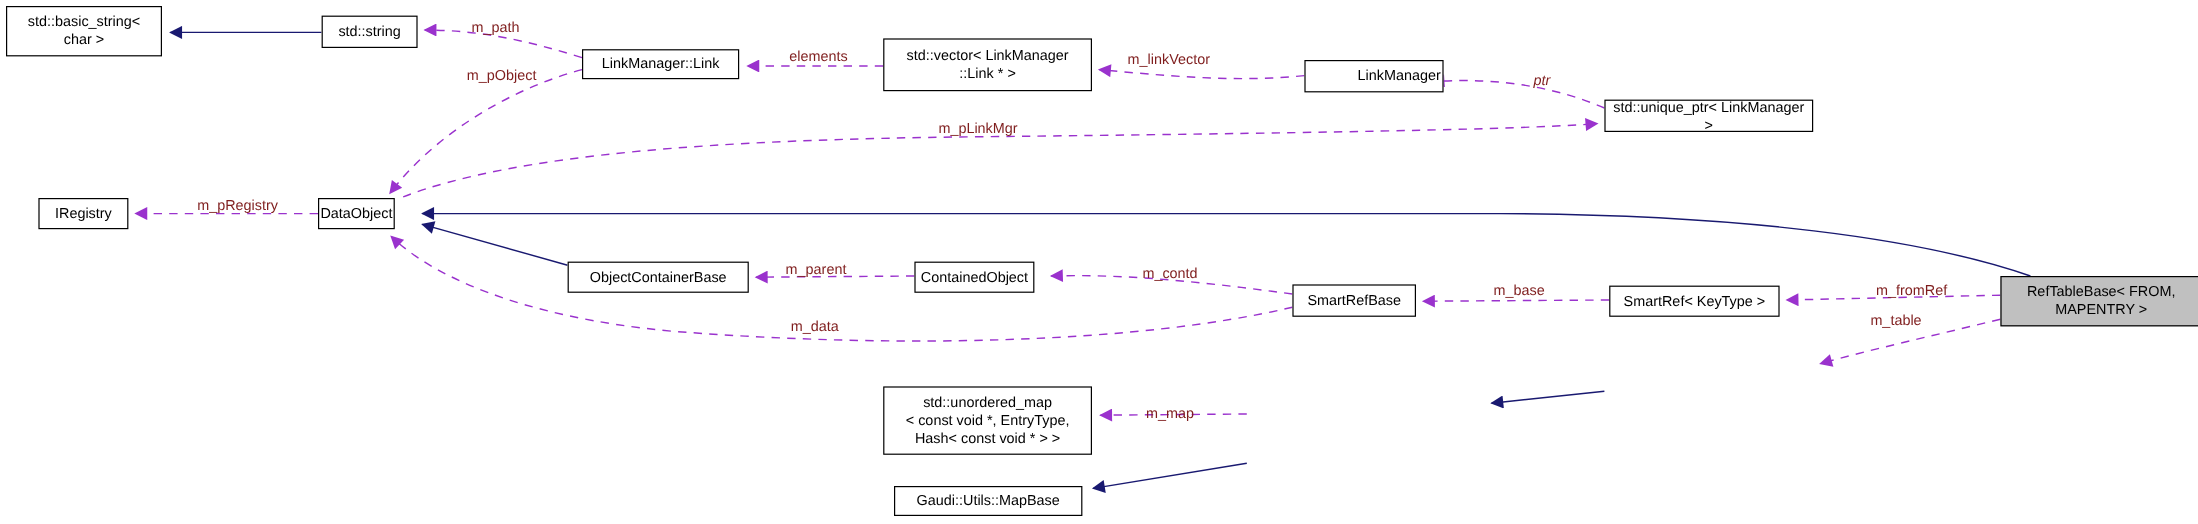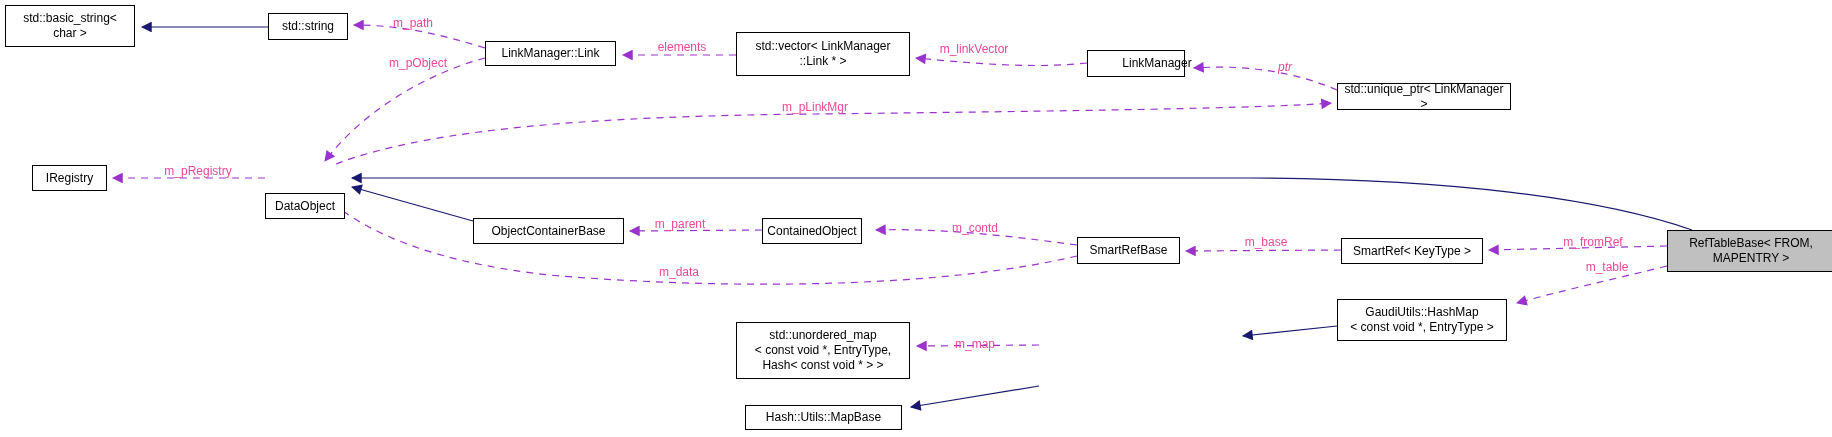--- a/index.html
+++ b/index.html
@@ -21,21 +21,21 @@
     text-align:center;
     font-size:12px;line-height:15px;
     white-space:pre-line;
     padding:2px 6px;
     cursor:pointer;
   }
   .node.highlight{background:#c0c0c0;cursor:default;}
   .edge-label{
     position:absolute;
     transform:translate(-50%,-50%);
-    font-size:12px;color:#ec4899;
+    font-size:12px;color:#7f1d1d;
     white-space:nowrap;
     pointer-events:none;
   }
 </style>
 </head>
 <body>
 
 <div id="canvas">
 
   <svg id="edges" width="1832" height="437" viewBox="0 0 1832 437">
@@ -69,45 +69,43 @@
     <path d="M 1077,256 C 950,286 750,291 560,276 C 430,264 358,228 326,197" fill="none" stroke="#9a32cd" stroke-width="1.2" stroke-dasharray="7,6" marker-end="url(#arrow-purple)"></path>
     <path d="M 1039,345 L 917,346" fill="none" stroke="#9a32cd" stroke-width="1.2" stroke-dasharray="7,6" marker-end="url(#arrow-purple)"></path>
   </svg>
 
   <div class="node" style="left:5px;top:5px;width:130px;height:42px;">std::basic_string&lt;
 char &gt;</div>
   <div class="node" style="left:268px;top:13px;width:80px;height:27px;">std::string</div>
   <div class="node" style="left:485px;top:41px;width:131px;height:25px;">LinkManager::Link</div>
   <div class="node" style="left:736px;top:32px;width:174px;height:44px;">std::vector&lt; LinkManager
 ::Link * &gt;</div>
-  <div class="node" style="left:1087px;top:50px;width:98px;height:27px;padding-left:48px;">LinkManager</div>
+  <div class="node" style="left:1087px;top:50px;width:116px;height:27px;padding-left:48px;">LinkManager</div>
   <div class="node" style="left:1337px;top:83px;width:174px;height:27px;text-align:center;">std::unique_ptr&lt; LinkManager &gt;</div>
   <div class="node" style="left:32px;top:165px;width:75px;height:26px;">IRegistry</div>
-  <div class="node" style="left:265px;top:165px;width:80px;height:26px;margin-top:28px;">DataObject</div>
+  <div class="node" style="left:265px;top:165px;width:64px;height:26px;">DataObject</div>
   <div class="node" style="left:473px;top:218px;width:151px;height:26px;">ObjectContainerBase</div>
   <div class="node" style="left:762px;top:218px;width:100px;height:26px;">ContainedObject</div>
   <div class="node" style="left:1077px;top:237px;width:103px;height:27px;">SmartRefBase</div>
   <div class="node" style="left:1341px;top:238px;width:142px;height:26px;">SmartRef&lt; KeyType &gt;</div>
   <div class="node highlight" style="left:1667px;top:230px;width:168px;height:42px;">RefTableBase&lt; FROM,
 MAPENTRY &gt;</div>
-  <div class="node" style="left:1337px;top:299px;width:170px;height:42px;">GaudiUtils::HashMap
-&lt; const void *, EntryType &gt;</div>
   <div class="node" style="left:736px;top:322px;width:174px;height:57px;">std::unordered_map
 &lt; const void *, EntryType,
 Hash&lt; const void * &gt; &gt;</div>
-  <div class="node" style="left:745px;top:405px;width:157px;height:25px;">Hash::Utils::MapBase</div>
+  <div class="node" style="left:745px;top:405px;width:157px;height:25px;">Gaudi::Utils::MapBase</div>
 
   <span class="edge-label" style="left:413px;top:23px;">m_path</span>
   <span class="edge-label" style="left:418px;top:63px;">m_pObject</span>
   <span class="edge-label" style="left:682px;top:47px;">elements</span>
   <span class="edge-label" style="left:974px;top:49px;">m_linkVector</span>
   <span class="edge-label" style="left:1285px;top:67px;font-style:italic;">ptr</span>
   <span class="edge-label" style="left:815px;top:107px;">m_pLinkMgr</span>
   <span class="edge-label" style="left:198px;top:171px;">m_pRegistry</span>
   <span class="edge-label" style="left:680px;top:224px;">m_parent</span>
   <span class="edge-label" style="left:975px;top:228px;">m_contd</span>
   <span class="edge-label" style="left:1266px;top:242px;">m_base</span>
   <span class="edge-label" style="left:1593px;top:242px;">m_fromRef</span>
-  <span class="edge-label" style="left:1580px;top:267px;margin-left:27px;">m_table</span>
+  <span class="edge-label" style="left:1580px;top:267px;">m_table</span>
   <span class="edge-label" style="left:679px;top:272px;">m_data</span>
   <span class="edge-label" style="left:975px;top:344px;">m_map</span>
 
 </div>
 
 </body></html>

